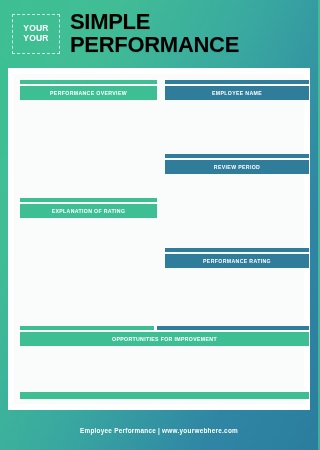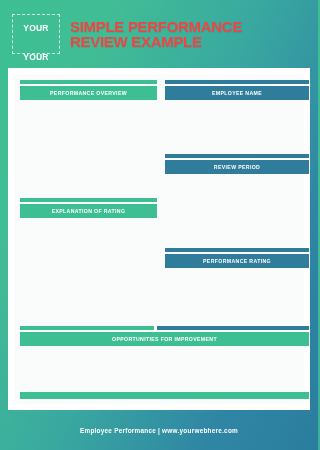--- a/index.html
+++ b/index.html
@@ -36,26 +36,26 @@
     display:flex;
     flex-direction:column;
     align-items:center;
     justify-content:center;
     color:#ffffff;
     font-weight:bold;
     font-size:8.5px;
     letter-spacing:.2px;
     line-height:1.12;
   }
-  .logo-box span { display:block;margin-top:19px; }
+  .logo-box span { display:block; }
 
   .title {
-    color:#ef4444;
+    color:#000000;
     font-weight:bold;
-    font-size:15px;
+    font-size:22px;
     line-height:1.03;
     letter-spacing:-.3px;
     text-transform:uppercase;
     text-shadow:0 1px 1px rgba(0,0,0,.07);
   }
 
   
   .card {
     position:absolute;
     left:8px; right:8px;
@@ -135,21 +135,20 @@
 </head>
 <body>
 
 <div class="header">
   <div class="logo-box">
     <span>YOUR</span>
     <span>YOUR</span>
   </div>
   <div class="title">
     <div>SIMPLE PERFORMANCE</div>
-    <div>REVIEW EXAMPLE</div>
   </div>
 </div>
 
 <div class="card">
   <div class="card-inner">
 
     <div class="block b-overview">
       <div class="accent green"></div>
       <div class="label-bar green">PERFORMANCE OVERVIEW</div>
     </div>

